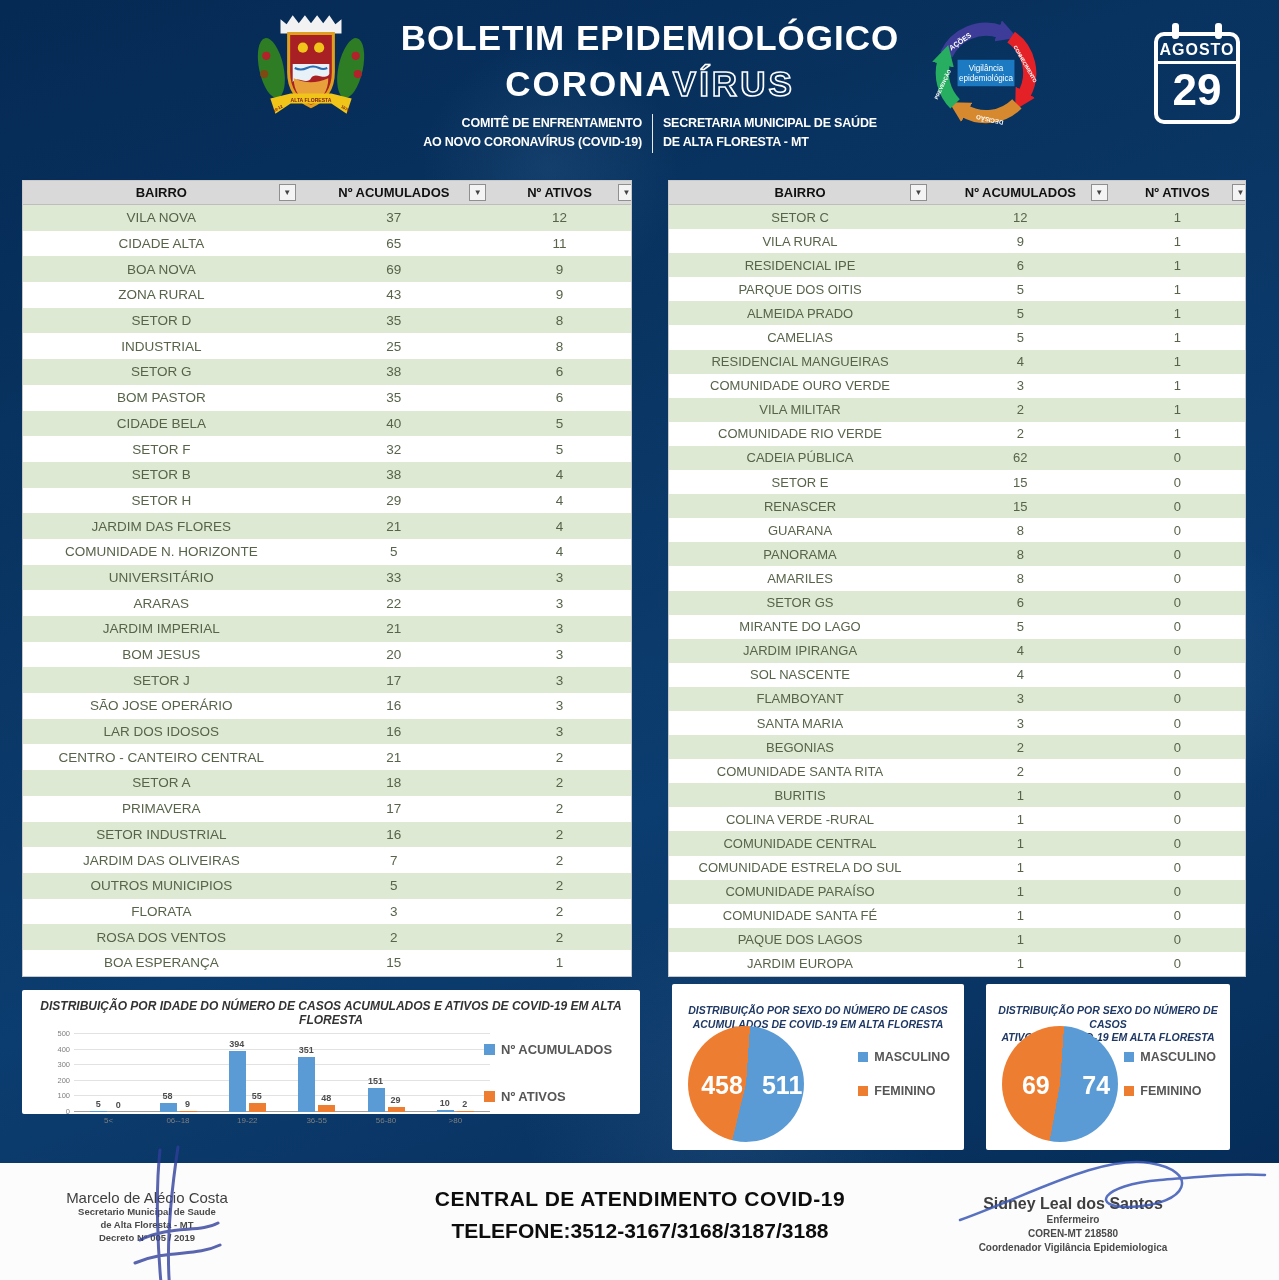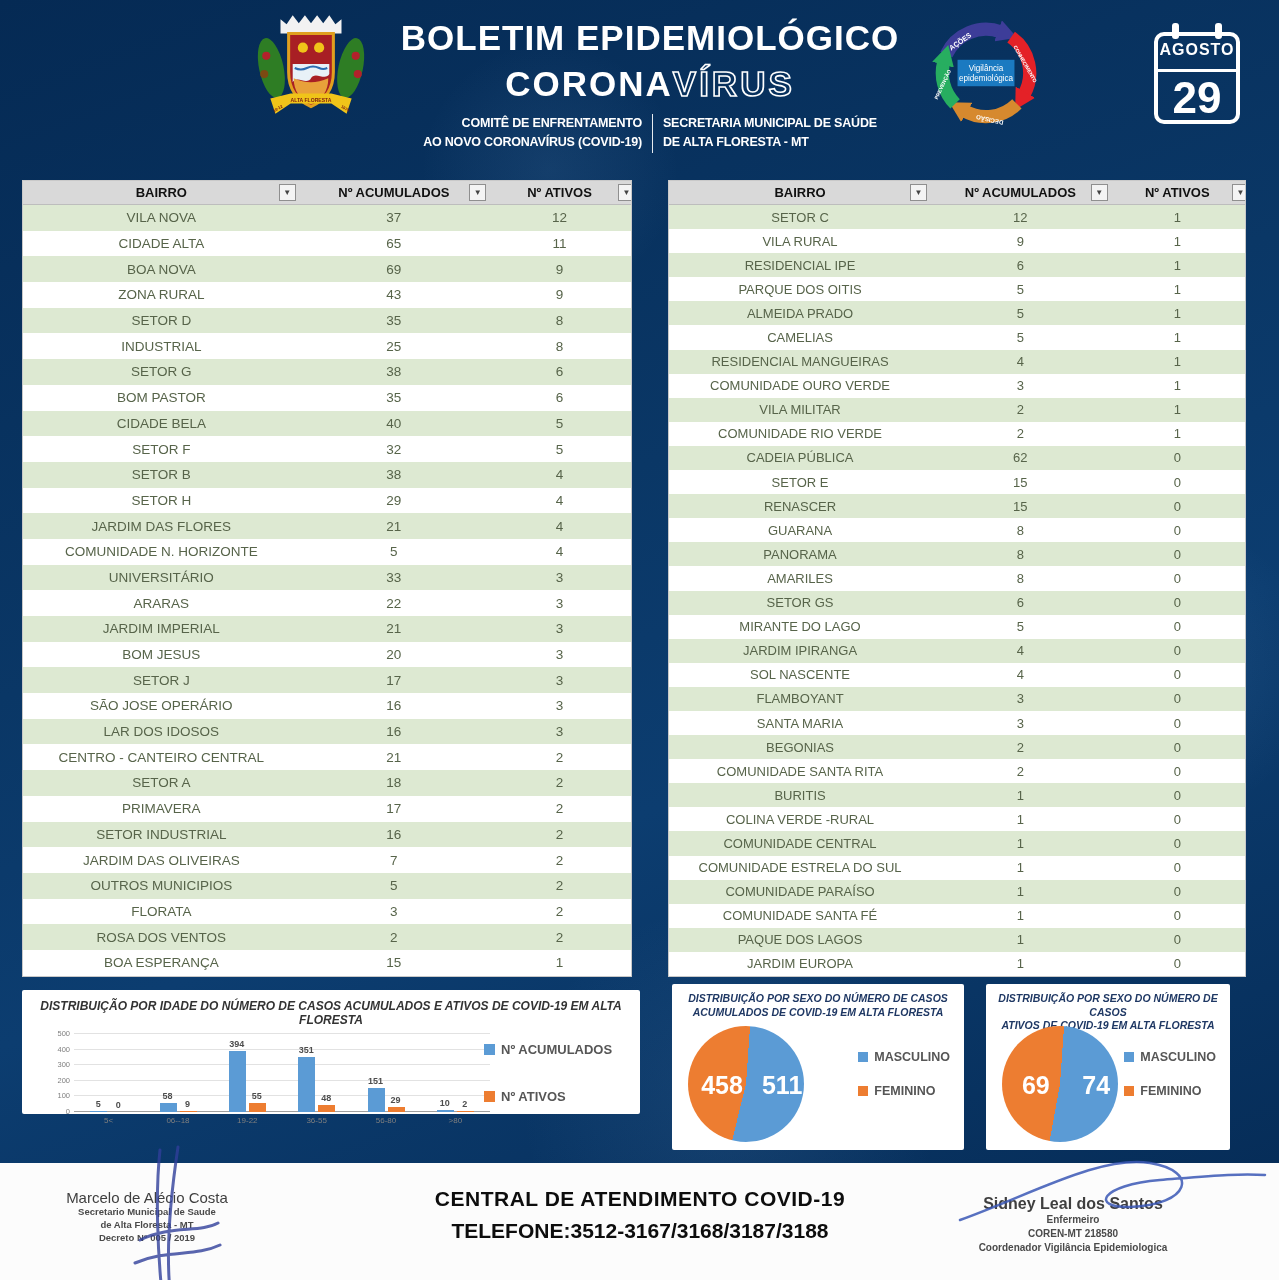--- a/index.html
+++ b/index.html
@@ -19,21 +19,21 @@
   .subrow { display:flex; justify-content:center; margin-top:10px; gap:10px; }
   .subcol { font-size:12.5px; font-weight:700; line-height:1.55; letter-spacing:-.2px; white-space:nowrap; }
   .subcol.r { text-align:right; }
   .subcol.l { text-align:left; }
   .subdiv { width:1px; background:#fff; opacity:.9; }
   .cycle { position:absolute; left:925px; top:12px; width:122px; height:122px; }
   .calendar { position:absolute; left:1154px; top:32px; width:86px; height:92px;
               border:4px solid #fff; border-radius:10px; text-align:center; color:#fff; }
   .calendar .clip { position:absolute; top:-13px; width:7px; height:16px; background:#fff; border-radius:3px; }
   .calendar .clip.l { left:14px; } .calendar .clip.r { right:14px; }
-  .calendar .month { height:36px; line-height:28px; font-size:16px; font-weight:800; letter-spacing:1px; border-bottom:3px solid #fff; }
+  .calendar .month { height:28px; line-height:28px; font-size:16px; font-weight:800; letter-spacing:1px; border-bottom:3px solid #fff; }
   .calendar .day { font-size:44px; line-height:52px; font-weight:800; }
 
   
   .xtable { position:absolute; top:180px; background:#fff; border:1px solid #c9c9c9; overflow:hidden; }
   .xtable.tl { left:22px; width:610px; }
   .xtable.tr { left:668px; width:578px; }
   .thead { display:flex; height:24px; background:#d9d9d9; border-bottom:1px solid #bdbdbd; }
   .th { position:relative; display:flex; align-items:center; justify-content:center;
         font-size:13px; font-weight:700; color:#111; }
   .c0 { width:45.5%; } .c1 { width:31%; } .c2 { width:23.5%; }
@@ -58,21 +58,21 @@
   .bval { position:absolute; font-size:9px; font-weight:700; color:#4d4d4d; text-align:center; width:24px; }
   .xlab { position:absolute; top:82px; font-size:8px; color:#7f7f7f; text-align:center; }
   .bar-legend { position:absolute; right:8px; top:52px; width:148px; }
   .litem { display:flex; align-items:center; gap:6px; font-size:13px; font-weight:600; color:#565656; }
   .bar-legend .litem + .litem { margin-top:32px; }
   .lsq { width:11px; height:11px; flex:0 0 11px; }
 
   
   .panel-pie1 { left:672px; top:984px; width:292px; height:166px; }
   .panel-pie2 { left:986px; top:984px; width:244px; height:166px; }
-  .pie-title { padding-top:8px; text-align:center; font-size:10.5px; font-weight:700; font-style:italic;
+  .pie-title { padding-top:20px; text-align:center; font-size:10.5px; font-weight:700; font-style:italic;
                color:#1f3864; line-height:1.3; }
   .pie { position:absolute; left:16px; top:42px; width:116px; height:116px; border-radius:50%; }
   .pval { position:absolute; width:46%; text-align:center; color:#fff; font-weight:800; font-size:25px; top:39%;padding-left:12px; }
   .pval.masc { left:53%; } .pval.fem { left:1%; }
   .pie-legend { position:absolute; right:14px; top:66px; }
   .pie-legend .litem { font-size:12.5px; }
   .pie-legend .litem + .litem { margin-top:20px; }
   .pie-legend .lsq { width:10px; height:10px; flex:0 0 10px; }
 
   

